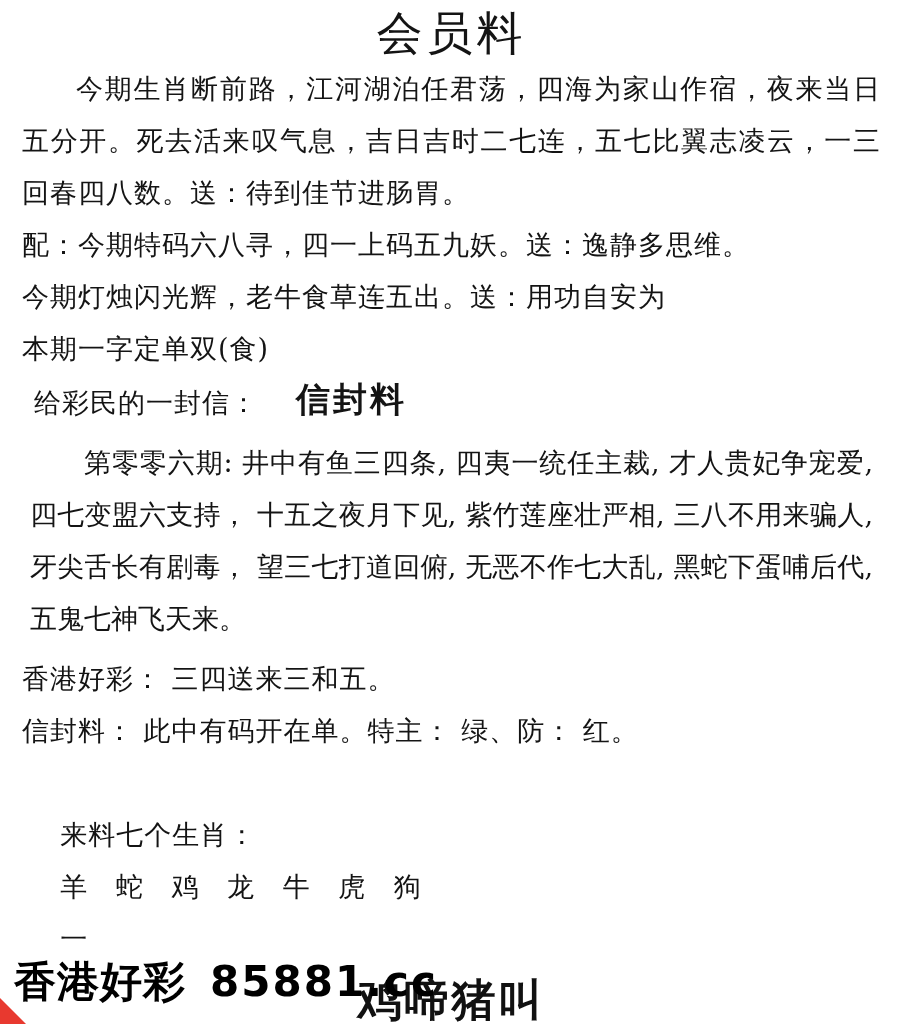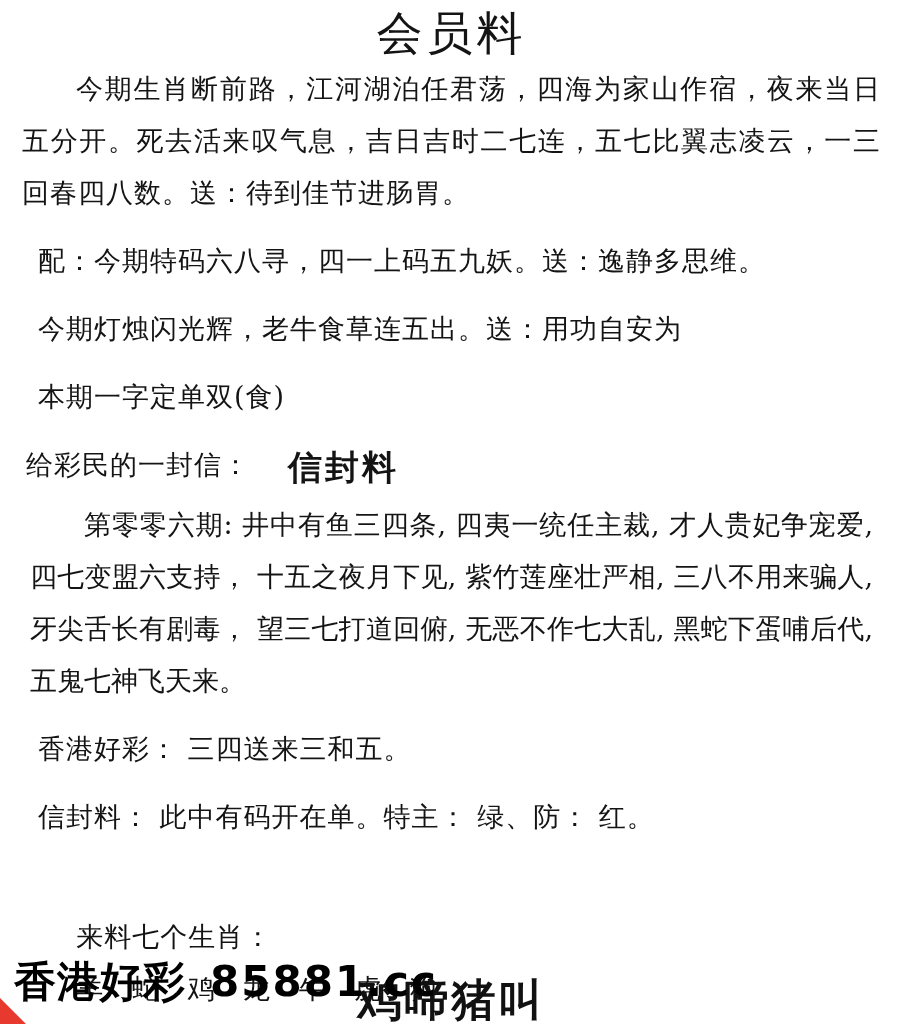--- a/index.html
+++ b/index.html
@@ -38,27 +38,27 @@
     text-align: justify;
     margin: 0;
   }
   .para.indent {
     text-indent: 54px;
   }
   .line {
     font-size: 27px;
     line-height: 52px;
     letter-spacing: 1px;
-    margin: 16px;
+    margin: 0;
     white-space: pre-wrap;
   }
   .mid-title-row {
     display: flex;
-    align-items: flex-end;
-    margin: 2px 0 0 4px;
+    align-items: flex-start;
+    margin: 2px 0 0 12px;
   }
   .mid-title-row .lead {
     font-size: 27px;
     line-height: 52px;
     letter-spacing: 1px;
   }
   .mid-title-row .big {
     font-size: 34px;
     font-weight: bold;
     letter-spacing: 3px;

